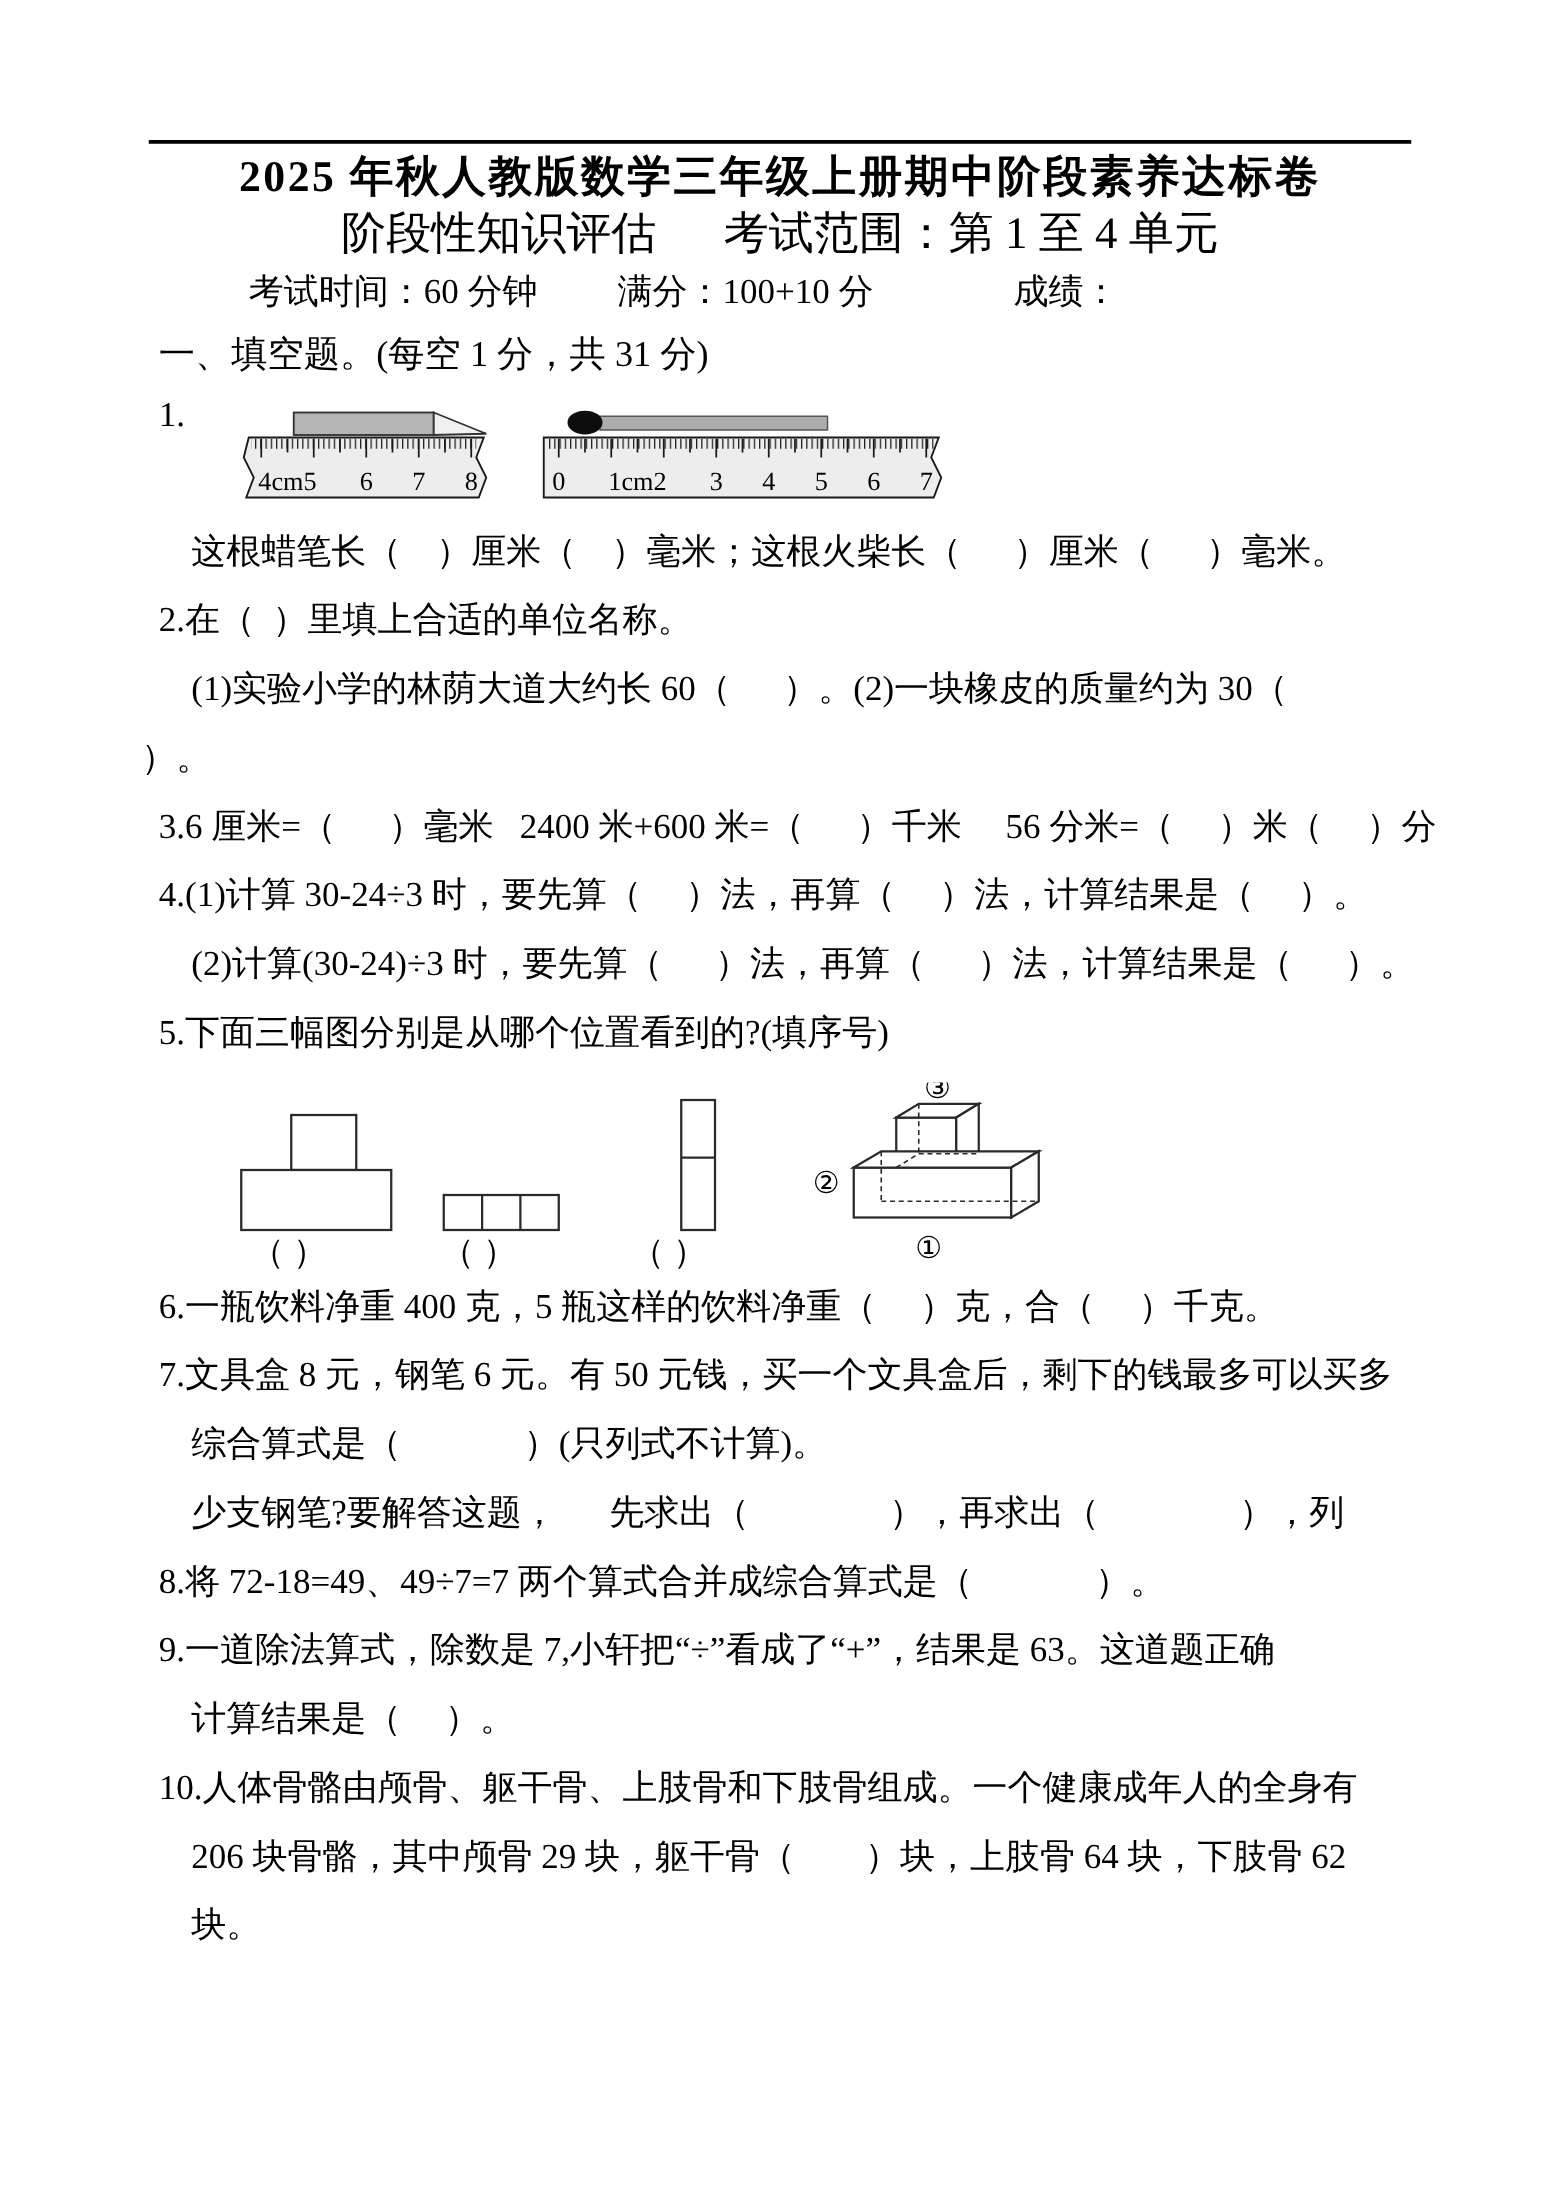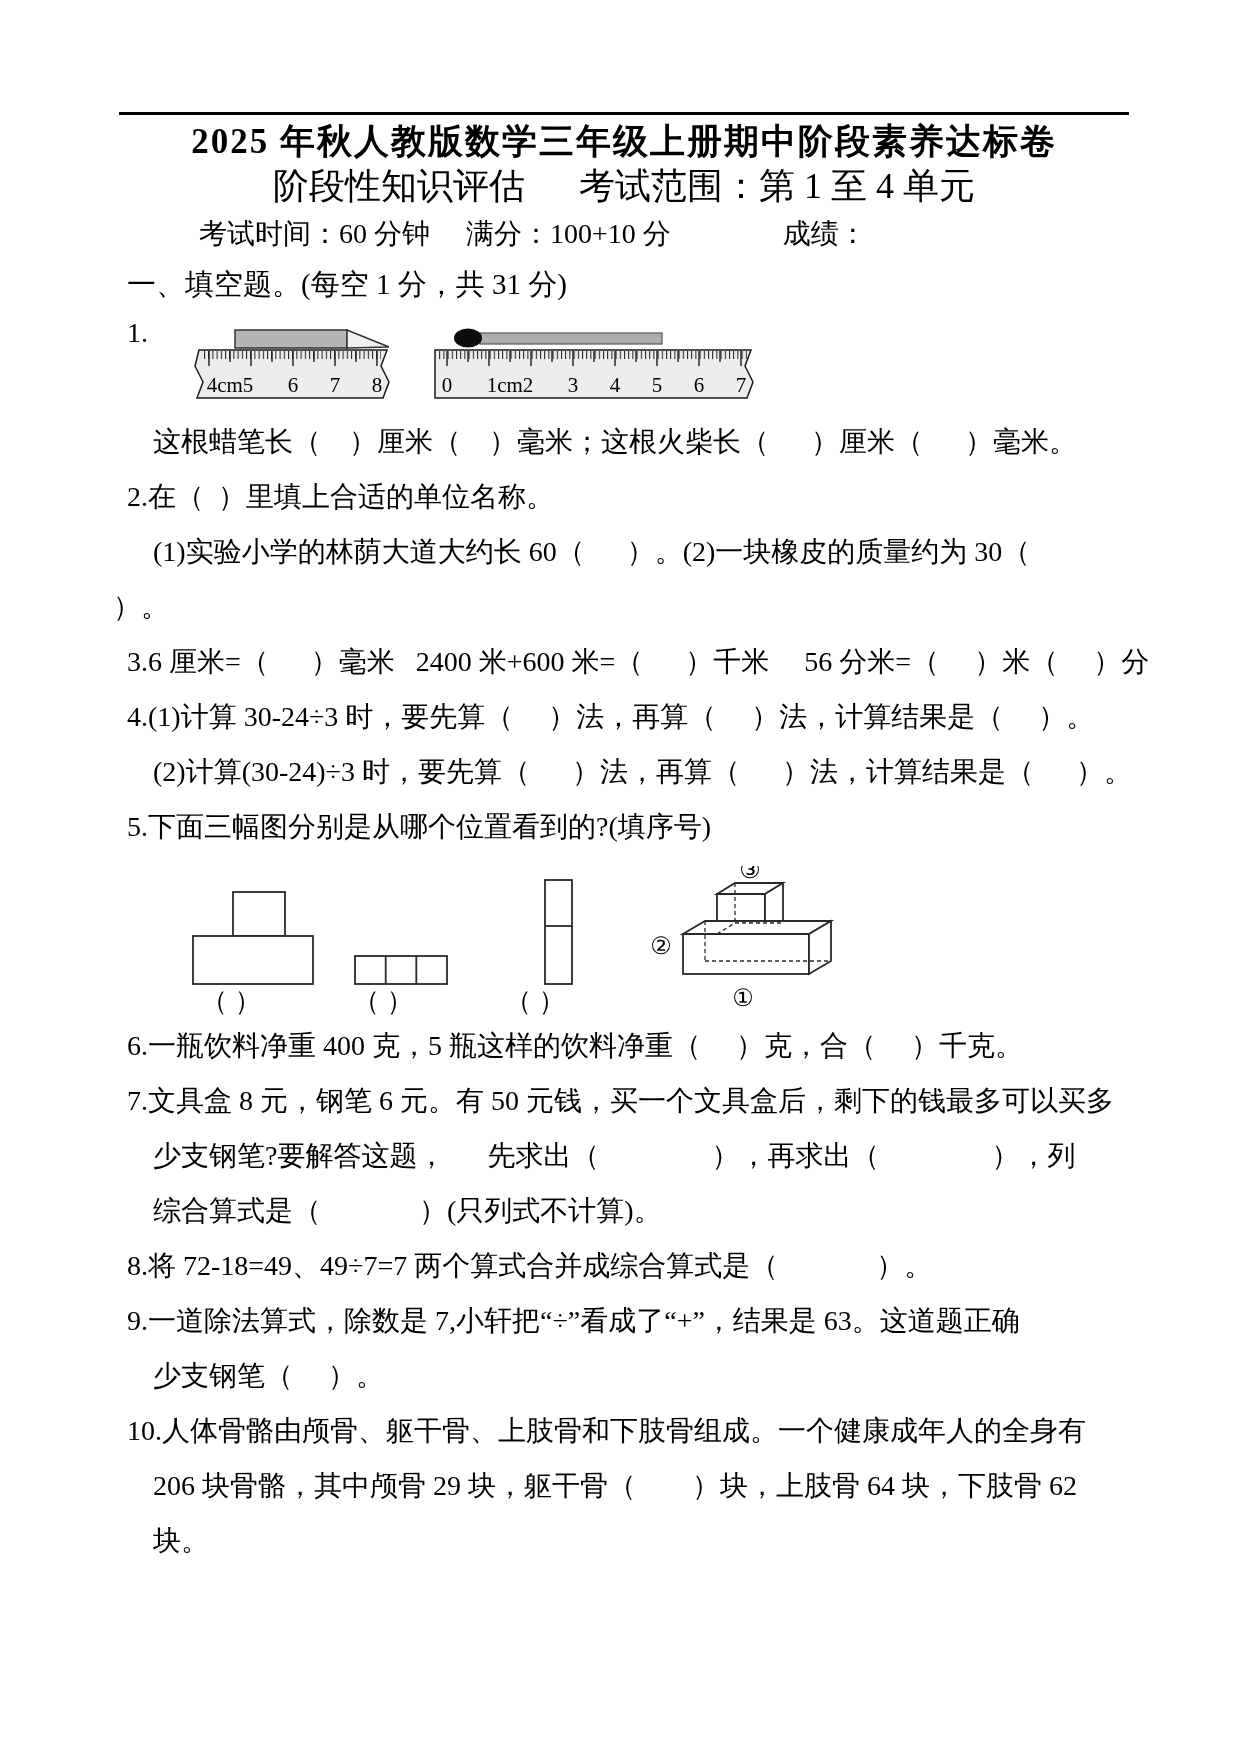--- a/index.html
+++ b/index.html
@@ -12,21 +12,21 @@
     font-family:"Liberation Serif","DejaVu Serif",serif;
     box-sizing:border-box;
     padding:0 120px 0 127px;
     overflow:hidden;
   }
   .toprule{height:0;border-top:3px solid #000;margin:112px -8px 0 -8px;}
   .title{font-size:35px;font-weight:700;text-align:center;line-height:46px;margin-top:4px;letter-spacing:2px;white-space:pre;}
   .subtitle{font-size:36px;text-align:center;line-height:42px;white-space:pre;}
   .info{display:flex;font-size:28px;line-height:46px;margin-top:4px;white-space:pre;}
   .info .sp1{margin-left:72px;}
-  .info .sp2{margin-left:36px;}
+  .info .sp2{margin-left:64px;}
   .info .sp3{margin-left:112px;}
   .h1line{font-size:29px;line-height:55px;white-space:pre;}
   .line{font-size:28px;line-height:55px;white-space:pre;}
   .ind{padding-left:26px;}
   .neg{margin-left:-14px;}
   .q1row{display:flex;align-items:flex-start;}
   .q1num{font-size:28px;line-height:42px;width:56px;flex:0 0 56px;}
   .rulersvg{display:block;margin-top:6px;}
   .q5fig{display:block;margin:12px 0 0 56px;}
   svg text{font-family:"Liberation Serif","DejaVu Serif",serif;}
@@ -168,25 +168,25 @@
     <text x="478" y="88" font-size="24" text-anchor="middle">②</text>
     <text x="560" y="140" font-size="24" text-anchor="middle">①</text>
     <text x="48" y="144" font-size="27" text-anchor="middle">（      ）</text>
     <text x="200" y="144" font-size="27" text-anchor="middle">（      ）</text>
     <text x="352" y="144" font-size="27" text-anchor="middle">（      ）</text>
   </svg>
 
   <div class="line">6.一瓶饮料净重 400 克，5 瓶这样的饮料净重（     ）克，合（     ）千克。</div>
 
   <div class="line">7.文具盒 8 元，钢笔 6 元。有 50 元钱，买一个文具盒后，剩下的钱最多可以买多</div>
+  <div class="line ind">综合算式是（              ）(只列式不计算)。</div>
   <div class="line ind">少支钢笔?要解答这题，      先求出（                ），再求出（                ），列</div>
-  <div class="line ind">综合算式是（              ）(只列式不计算)。</div>
 
   <div class="line">8.将 72-18=49、49÷7=7 两个算式合并成综合算式是（              ）。</div>
 
   <div class="line">9.一道除法算式，除数是 7,小轩把“÷”看成了“+”，结果是 63。这道题正确</div>
-  <div class="line ind">少支钢笔（     ）。</div>
+  <div class="line ind">计算结果是（     ）。</div>
 
   <div class="line">10.人体骨骼由颅骨、躯干骨、上肢骨和下肢骨组成。一个健康成年人的全身有</div>
   <div class="line ind">206 块骨骼，其中颅骨 29 块，躯干骨（        ）块，上肢骨 64 块，下肢骨 62</div>
   <div class="line ind">块。</div>
 
 </div>
 
 </body></html>

